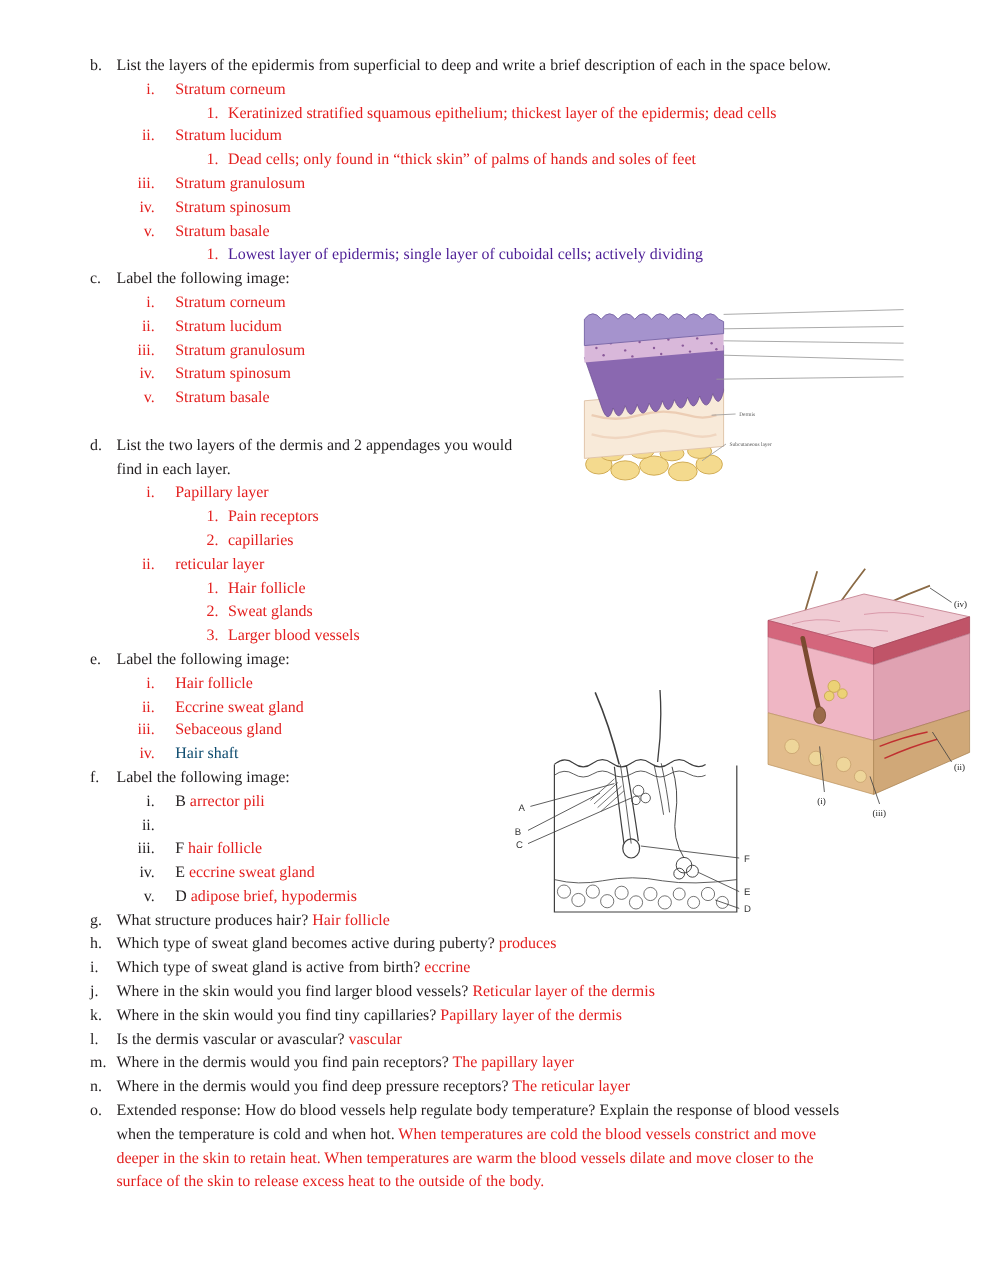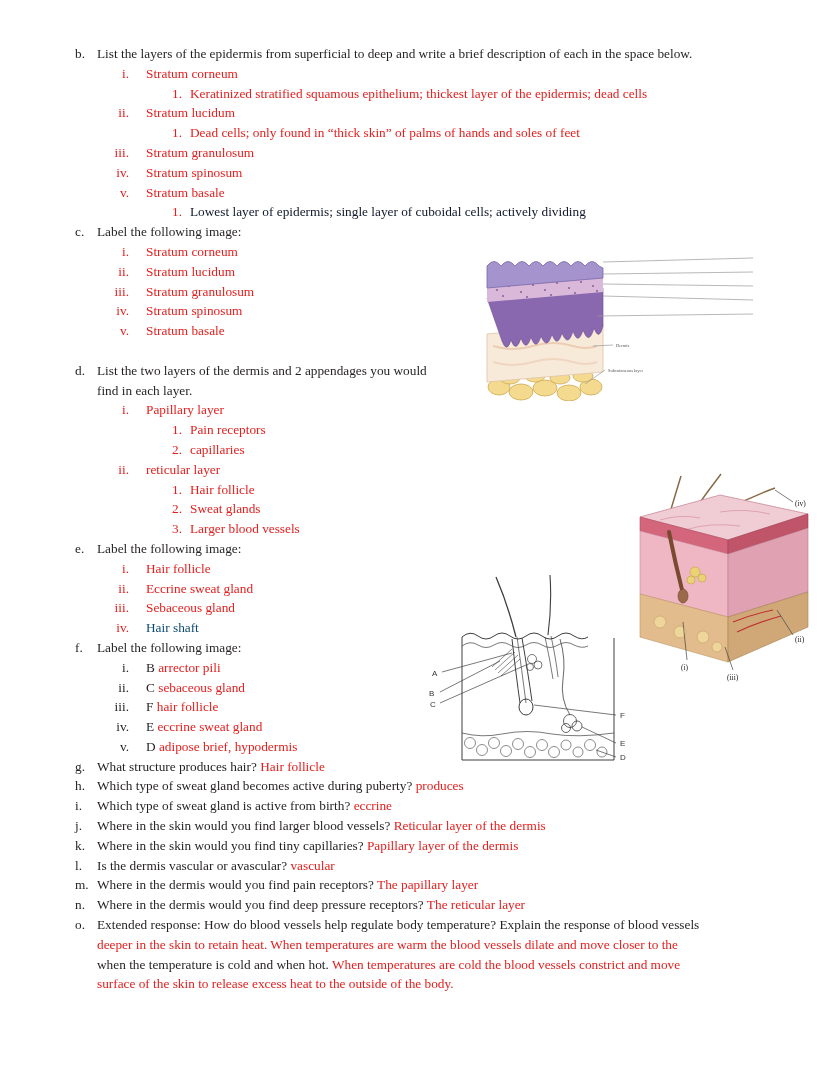--- a/index.html
+++ b/index.html
@@ -67,21 +67,21 @@
       <div class="line lv1">
         <span class="mk" style="color: rgb(227, 32, 31);">iv.</span>
         <span class="tx"><span style="color: rgb(227, 32, 31);">Stratum spinosum</span></span>
       </div>
       <div class="line lv1">
         <span class="mk" style="color: rgb(227, 32, 31);">v.</span>
         <span class="tx"><span style="color: rgb(227, 32, 31);">Stratum basale</span></span>
       </div>
       <div class="line lv2">
         <span class="mk" style="color: rgb(227, 32, 31);">1.</span>
-        <span class="tx"><span style="color: #0f172a;">Lowest layer of epidermis; single layer of cuboidal cells; actively dividing</span></span>
+        <span class="tx"><span style="color: #4c1d95;">Lowest layer of epidermis; single layer of cuboidal cells; actively dividing</span></span>
       </div>
       <div class="line lv0">
         <span class="mk" style="color: rgb(35, 31, 32);">c.</span>
         <span class="tx"><span style="color: rgb(35, 31, 32);">Label the following image:</span></span>
       </div>
       <div class="line lv1">
         <span class="mk" style="color: rgb(227, 32, 31);">i.</span>
         <span class="tx"><span style="color: rgb(227, 32, 31);">Stratum corneum</span></span>
       </div>
       <div class="line lv1">
@@ -160,21 +160,20 @@
       <div class="line lv0">
         <span class="mk" style="color: rgb(35, 31, 32);">f.</span>
         <span class="tx"><span style="color: rgb(35, 31, 32);">Label the following image:</span></span>
       </div>
       <div class="line lv1">
         <span class="mk" style="color: rgb(35, 31, 32);">i.</span>
         <span class="tx"><span style="color: rgb(35, 31, 32);">B </span><span style="color: rgb(227, 32, 31);">arrector pili</span></span>
       </div>
       <div class="line lv1">
         <span class="mk" style="color: rgb(35, 31, 32);">ii.</span>
-        <span class="tx"><span style="color: rgb(35, 31, 32);">C </span><span style="color: rgb(227, 32, 31);">sebaceous gland</span></span>
       </div>
       <div class="line lv1">
         <span class="mk" style="color: rgb(35, 31, 32);">iii.</span>
         <span class="tx"><span style="color: rgb(35, 31, 32);">F </span><span style="color: rgb(227, 32, 31);">hair follicle</span></span>
       </div>
       <div class="line lv1">
         <span class="mk" style="color: rgb(35, 31, 32);">iv.</span>
         <span class="tx"><span style="color: rgb(35, 31, 32);">E </span><span style="color: rgb(227, 32, 31);">eccrine sweat gland</span></span>
       </div>
       <div class="line lv1">
@@ -212,25 +211,25 @@
       <div class="line lv0">
         <span class="mk" style="color: rgb(35, 31, 32);">n.</span>
         <span class="tx"><span style="color: rgb(35, 31, 32); text-align: center;">Where in the dermis would you find deep pressure receptors? </span><span style="color: rgb(227, 32, 31);">The reticular layer</span></span>
       </div>
       <div class="line lv0">
         <span class="mk" style="color: rgb(35, 31, 32);">o.</span>
         <span class="tx"><span style="color: rgb(35, 31, 32);">Extended response: How do blood vessels help regulate body temperature? Explain the response of blood vessels</span></span>
       </div>
       <div class="line lv0">
         <span class="mk" style="color: rgb(35, 31, 32);"></span>
+        <span class="tx"><span style="color: rgb(35, 31, 32);">when the temperature is cold and when hot. </span><span style="color: rgb(227, 32, 31);">When temperatures are cold the blood vessels constrict and move</span></span>
+      </div>
+      <div class="line lv0">
+        <span class="mk" style="color: rgb(35, 31, 32);"></span>
         <span class="tx"><span style="color: rgb(227, 32, 31);">deeper in the skin to retain heat. When temperatures are warm the blood vessels dilate and move closer to the</span></span>
-      </div>
-      <div class="line lv0">
-        <span class="mk" style="color: rgb(35, 31, 32);"></span>
-        <span class="tx"><span style="color: rgb(35, 31, 32);">when the temperature is cold and when hot. </span><span style="color: rgb(227, 32, 31);">When temperatures are cold the blood vessels constrict and move</span></span>
       </div>
       <div class="line lv0">
         <span class="mk" style="color: rgb(35, 31, 32);"></span>
         <span class="tx"><span style="color: rgb(227, 32, 31);">surface of the skin to release excess heat to the outside of the body.</span></span>
       </div>
     </div>
 
   <div class="fig" style="left:485px; top:246px; width:275px; height:155px;">
     <svg viewBox="0 0 275 155" width="275" height="155">
 

